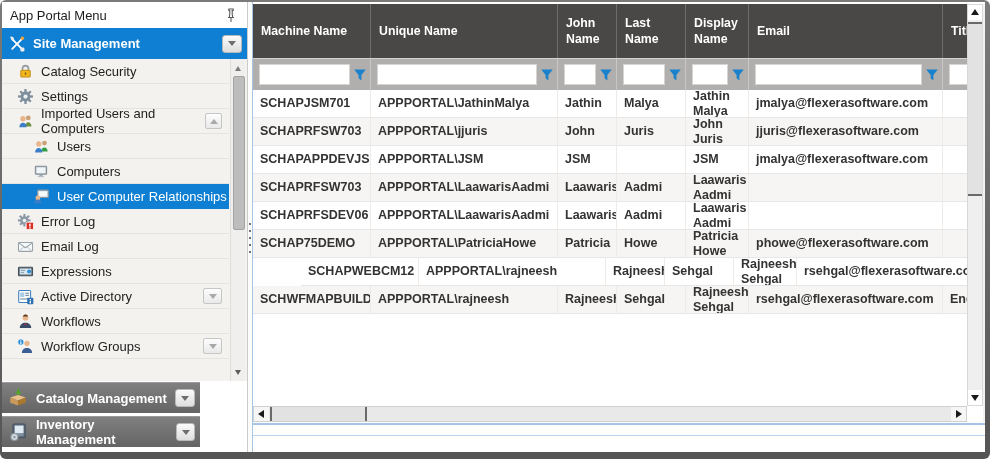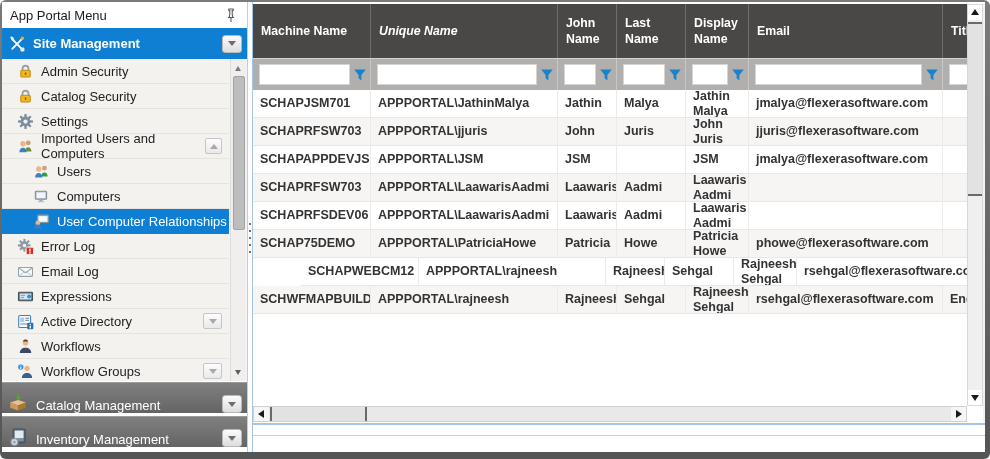--- a/index.html
+++ b/index.html
@@ -26,21 +26,21 @@
   .nav-ic{width:17px;height:17px;flex:0 0 17px;}
   .mini-dd{margin-left:auto;margin-right:7px;width:19px;height:16px;border:1px solid #c6c6c6;border-radius:2px;background:linear-gradient(#fdfdfd,#e9e9e9);display:flex;align-items:center;justify-content:center;box-sizing:border-box;}
 
   .nav-scroll{position:absolute;left:228px;top:57px;width:15px;height:322px;background:#f1efee;border-left:1px solid #ddd;box-sizing:border-box;}
   .ns-up,.ns-down{position:absolute;left:0;width:14px;height:14px;display:flex;align-items:center;justify-content:center;}
   .ns-up{top:2px;} .ns-down{bottom:2px;}
   .ns-tri-u{width:0;height:0;border:3.5px solid transparent;border-bottom:5px solid #7b7b7b;margin-bottom:3px;}
   .ns-tri-d{width:0;height:0;border:3.5px solid transparent;border-top:5px solid #5d5d5d;margin-top:3px;}
   .ns-thumb{position:absolute;left:2px;top:17px;width:10px;height:152px;background:#bdbdbd;border:1px solid #a2a2a2;border-radius:2px;}
 
-  .section-bar{position:absolute;left:0;width:245px;height:31px;background:linear-gradient(#808080,#646464);color:#fff;display:flex;align-items:flex-end;gap:8px;padding:0 5px 0 6px;box-sizing:border-box;font-weight:normal;font-size:13px;border-top:1px solid #9a9a9a;}
+  .section-bar{position:absolute;left:0;width:198px;height:31px;background:linear-gradient(#808080,#646464);color:#fff;display:flex;align-items:center;gap:8px;padding:0 5px 0 6px;box-sizing:border-box;font-weight:bold;font-size:13px;border-top:1px solid #9a9a9a;}
   .bar-catalog{top:380px;} .bar-inventory{top:414px;}
   .ic20{width:20px;height:20px;flex:0 0 20px;}
   .ic20 svg{display:block;width:100%;height:100%;}
 
   
   .splitter{position:absolute;left:245px;top:0;width:6px;height:450px;background:#fdfdfd;border-left:1px solid #cbcbcb;border-right:1px solid #a6c5e0;box-sizing:border-box;}
   .grip{position:absolute;left:1px;top:221px;width:2px;height:30px;background:repeating-linear-gradient(#707070 0 2px,transparent 2px 7px);}
 
   
   .grid{position:absolute;left:251px;top:0;width:732px;height:450px;background:#fff;}
@@ -109,30 +109,20 @@
 
       <div class="nav" id="navList">
           <div class="nav-item">
             <span class="nav-ic">
               <svg viewBox="0 0 16 16">
                 <path d="M5.2 7V5.4a2.8 2.8 0 0 1 5.6 0V7" fill="none" stroke="#9aa0a6" stroke-width="1.7"></path>
                 <rect x="3.6" y="6.8" width="8.8" height="6.4" rx="1" fill="#f5b81c" stroke="#c28a12"></rect>
                 <rect x="7.3" y="8.8" width="1.5" height="2.6" rx=".7" fill="#8a6414"></rect>
               </svg>
             </span>
-            <span>Admin Security</span>
-          </div>
-          <div class="nav-item">
-            <span class="nav-ic">
-              <svg viewBox="0 0 16 16">
-                <path d="M5.2 7V5.4a2.8 2.8 0 0 1 5.6 0V7" fill="none" stroke="#9aa0a6" stroke-width="1.7"></path>
-                <rect x="3.6" y="6.8" width="8.8" height="6.4" rx="1" fill="#f5b81c" stroke="#c28a12"></rect>
-                <rect x="7.3" y="8.8" width="1.5" height="2.6" rx=".7" fill="#8a6414"></rect>
-              </svg>
-            </span>
             <span>Catalog Security</span>
           </div>
           <div class="nav-item">
             <span class="nav-ic">
               <svg viewBox="0 0 16 16">
                 <g fill="#7e8e9c">
                   <rect x="6.9" y="1" width="2.2" height="14"></rect>
                   <rect x="1" y="6.9" width="14" height="2.2"></rect>
                   <g transform="rotate(45 8 8)">
                     <rect x="6.9" y="1" width="2.2" height="14"></rect>
@@ -322,21 +312,21 @@
       </div>
     </aside>
 
     <div class="splitter">
       <div class="grip"></div>
     </div>
 
     <section class="grid">
       <div class="g-head" id="gHead">
           <div class="g-hcell" style="width: 118px;">Machine Name</div>
-          <div class="g-hcell" style="width: 187px; font-style: italic;">Unique Name</div>
+          <div class="g-hcell" style="width: 187px;">Unique Name</div>
           <div class="g-hcell" style="width: 59px;">John Name</div>
           <div class="g-hcell" style="width: 69px;">Last Name</div>
           <div class="g-hcell" style="width: 63px;">Display Name</div>
           <div class="g-hcell" style="width: 194px;">Email</div>
           <div class="g-hcell" style="width: 80px;">Title</div>
         </div>
       <div class="g-filter" id="gFilter">
           <div class="g-fcell" style="width: 118px;">
             <input type="text" style="">
             <span class="funnel">

